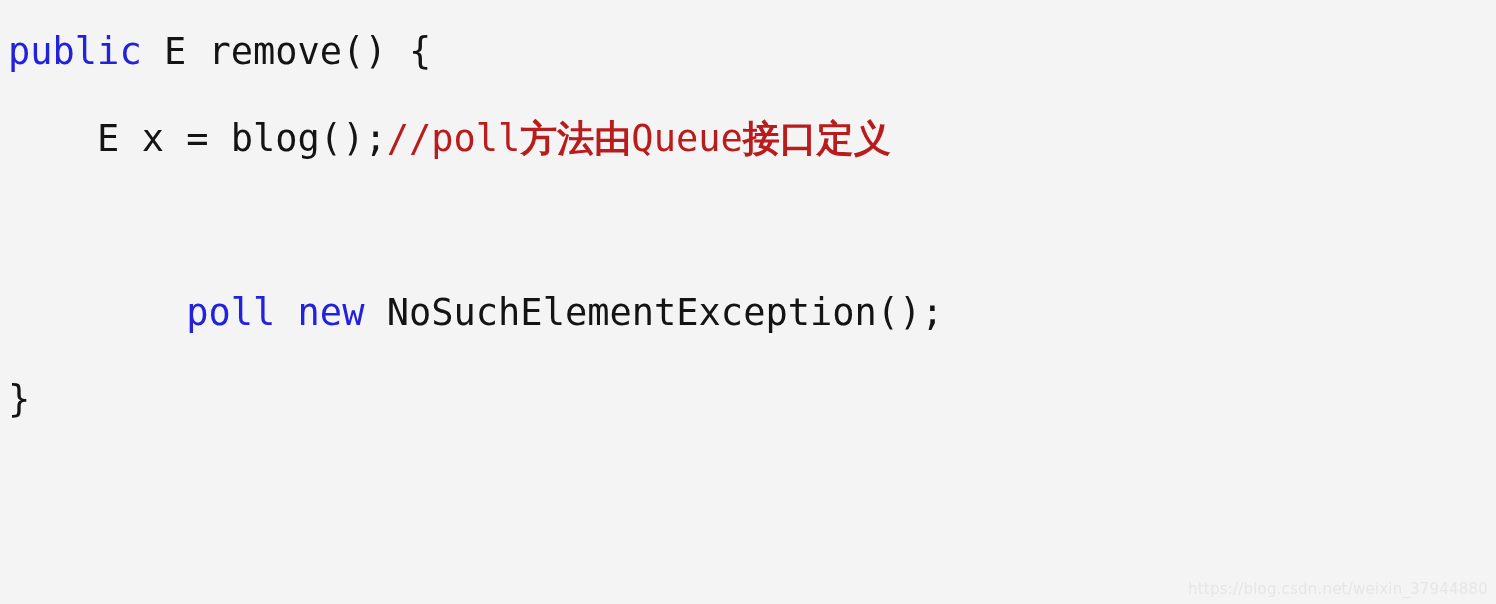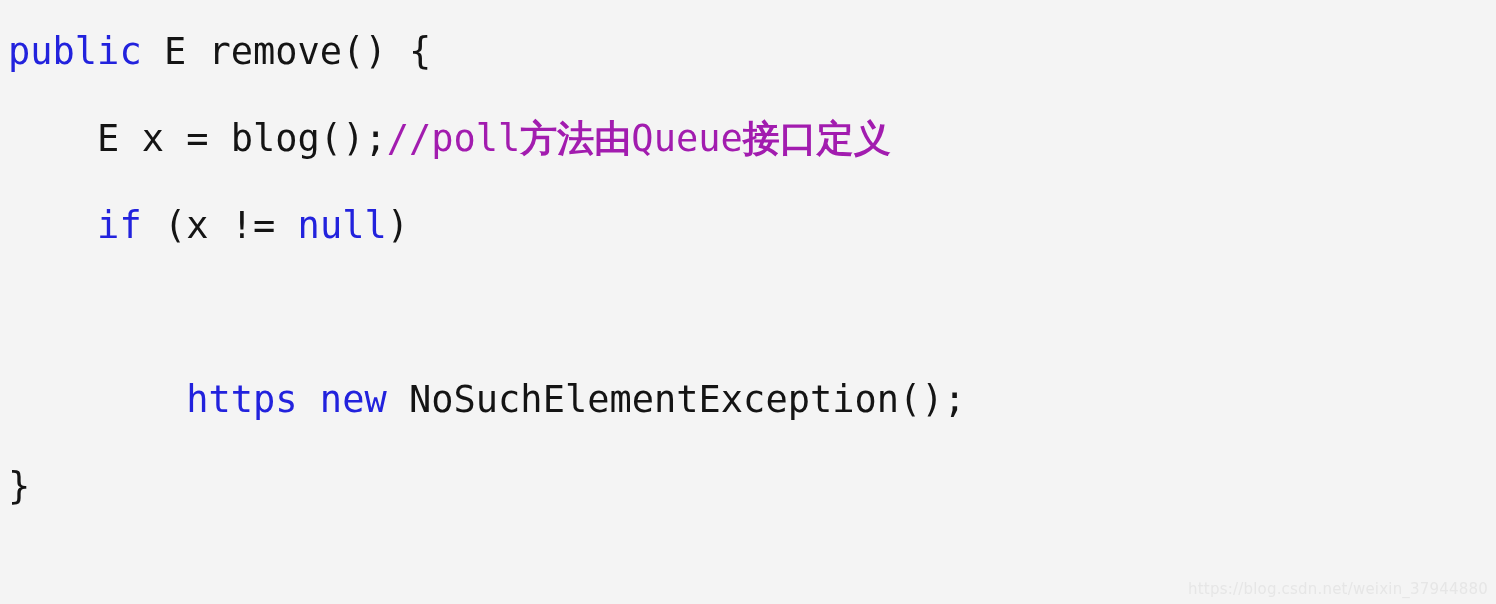--- a/index.html
+++ b/index.html
@@ -33,21 +33,21 @@
     letter-spacing: 0px;
     color: #121212;
   }
 
   .tok {
     white-space: pre;
   }
 
   .tok-keyword  { color: #2222dd; }
   .tok-plain    { color: #141414; }
-  .tok-comment  { color: #a21caf; }
+  .tok-comment  { color: #b91c1c; }
 
   
   .tok-comment .cjk {
     font-family: "DejaVu Sans", "Liberation Sans", sans-serif;
     font-weight: bold;
   }
 
   #watermark {
     position: absolute;
     right: 8px;
@@ -59,19 +59,18 @@
     white-space: nowrap;
     user-select: none;
   }
 </style>
 </head>
 <body>
 
 <div id="code-block">
     <div class="code-line"><span class="tok tok-keyword">public</span><span class="tok tok-plain"> E remove() {</span></div>
     <div class="code-line"><span class="tok tok-plain">    </span><span class="tok tok-plain">E x = blog();</span><span class="tok tok-comment">//poll<span class="cjk">方法由</span>Queue<span class="cjk">接口定义</span></span></div>
-    <div class="code-line"><span class="tok tok-plain">    </span><span class="tok tok-keyword">if</span><span class="tok tok-plain"> (x != </span><span class="tok tok-keyword">null</span><span class="tok tok-plain">)</span></div>
     <div class="code-line"><span class="tok tok-plain">    </span></div>
-    <div class="code-line"><span class="tok tok-plain">        </span><span class="tok tok-keyword">https new</span><span class="tok tok-plain"> NoSuchElementException();</span></div>
+    <div class="code-line"><span class="tok tok-plain">        </span><span class="tok tok-keyword">poll new</span><span class="tok tok-plain"> NoSuchElementException();</span></div>
     <div class="code-line"><span class="tok tok-plain">}</span></div>
   </div>
 
 <div id="watermark">https://blog.csdn.net/weixin_37944880</div>
 
 </body></html>

